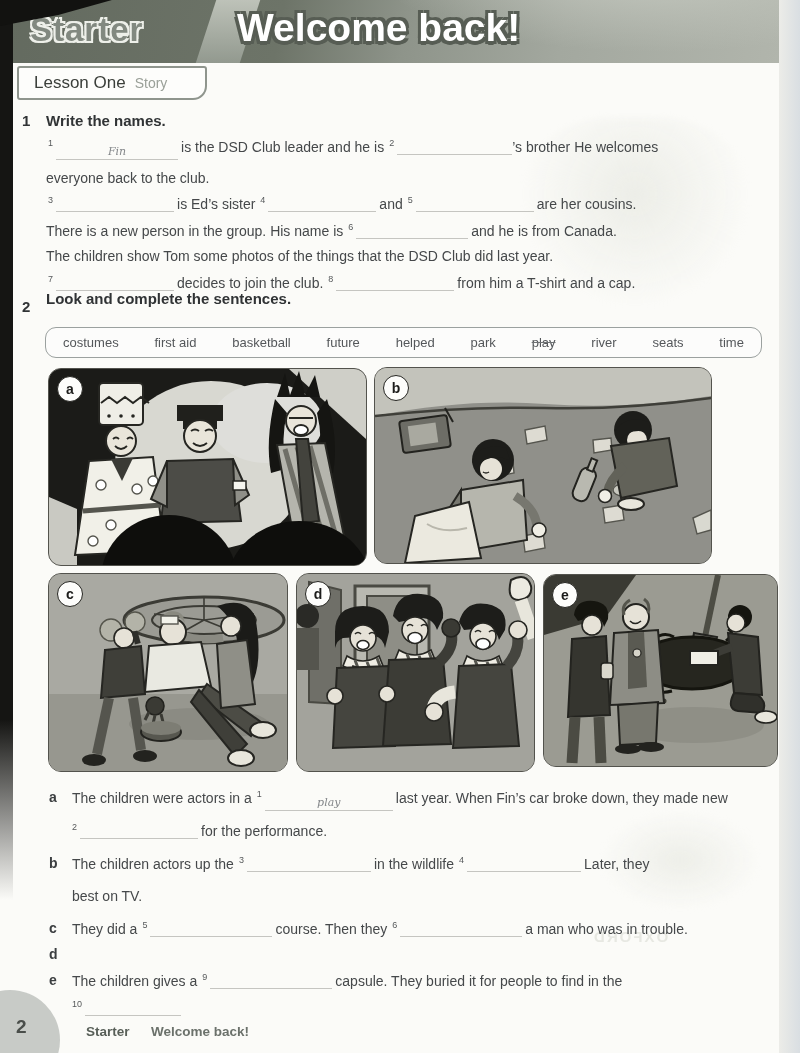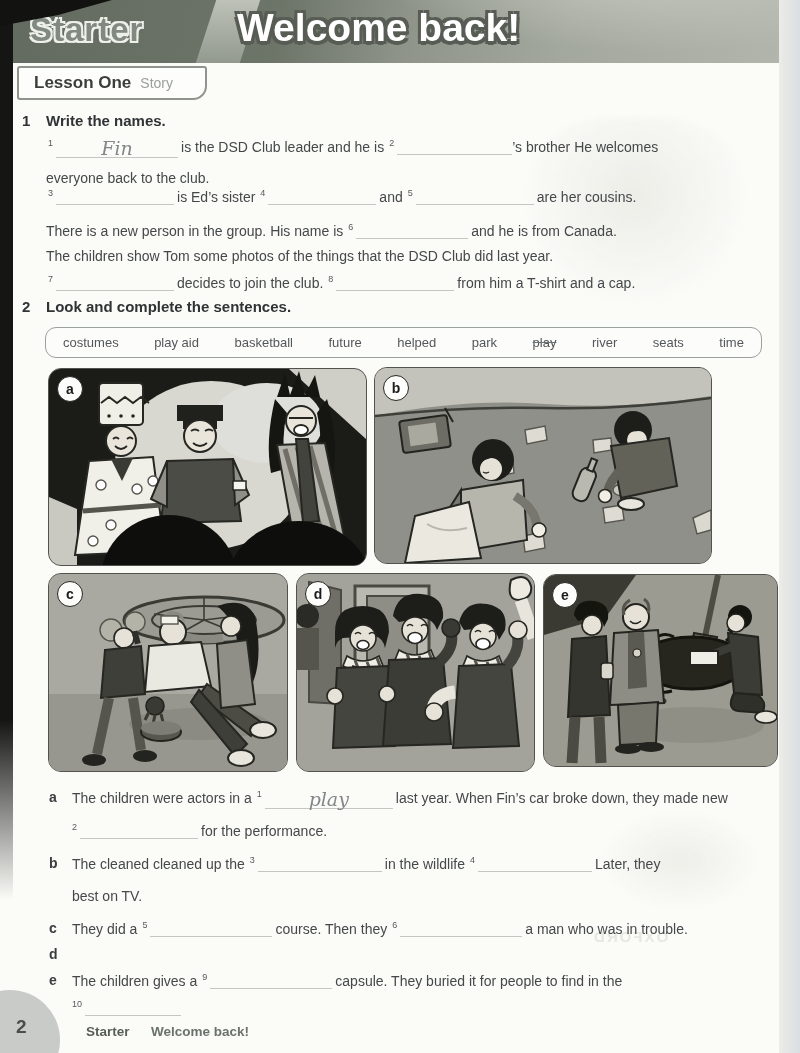--- a/index.html
+++ b/index.html
@@ -25,32 +25,32 @@
           background:radial-gradient(ellipse at 72% -45%,#c3c7be 0%,rgba(195,199,190,0) 62%);}
   .swoosh{position:absolute;left:206px;top:0;width:44px;height:63px;transform:skewX(-18deg);
           background:linear-gradient(180deg,#ccd0c7,#99a096);opacity:.85;}
   .unit-label{position:absolute;left:30px;top:11px;font-size:33px;font-weight:bold;letter-spacing:1px;color:#828980;
           text-shadow:-2px -2px 0 #eef0ea,2px -2px 0 #eef0ea,-2px 2px 0 #eef0ea,2px 2px 0 #eef0ea;z-index:3;}
   .main-title{position:absolute;left:237px;top:6px;font-size:39px;font-weight:bold;color:#ffffff;z-index:3;
           text-shadow:-3px -3px 0 #575d54,3px -3px 0 #575d54,-3px 3px 0 #575d54,3px 3px 0 #575d54,0 4px 0 #575d54;}
   .lesson-tab{position:absolute;left:17px;top:66px;width:190px;height:34px;background:#fdfdfb;
           border:2px solid #8f958d;border-radius:3px 3px 14px 3px;display:flex;align-items:center;
           gap:9px;padding-left:15px;box-sizing:border-box;z-index:4;}
-  .lesson-name{font-weight:bold;font-size:17px;color:#3b3f3a;}
+  .lesson-name{font-weight:normal;font-size:17px;color:#3b3f3a;}
   .lesson-type{font-size:14px;color:#9aa098;}
   
   .exnum{position:absolute;left:22px;font-size:15px;font-weight:bold;color:#303335;}
   .exins{position:absolute;left:46px;font-size:15px;font-weight:bold;color:#303335;}
   .l{position:absolute;left:46px;font-size:14px;color:#45484a;white-space:nowrap;}
   .sp{font-size:9px;vertical-align:6px;color:#56595b;margin:0 3px 0 2px;}
   .sg{margin:16px 3px;}
   .tight{margin-left:0;}
   .blank{display:inline-block;border-bottom:1.4px solid #c5c5c1;height:15px;text-align:center;
          vertical-align:-3px;line-height:13px;}
-  .ans{font-family:"DejaVu Serif",serif;font-style:italic;font-size:19px;color:#84878a;margin-top:40px;}
+  .ans{font-family:"DejaVu Serif",serif;font-style:italic;font-size:11px;color:#84878a;margin-top:40px;}
   
   .wordbox{position:absolute;left:45px;top:327px;width:717px;height:31px;border:1.6px solid #9ba19f;
            border-radius:11px;display:flex;align-items:center;justify-content:space-between;
            padding:0 17px;box-sizing:border-box;background:rgba(255,255,255,.4);}
   .word{font-size:13px;color:#54575a;}
   .struck{text-decoration:line-through;text-decoration-color:#6f7274;}
   
   .photo{position:absolute;border:1px solid #53534d;border-radius:13px;overflow:hidden;background:#9a9a94;}
   .photo svg{display:block;width:100%;height:100%;}
   .badge{position:absolute;left:8px;top:7px;width:24px;height:24px;border-radius:50%;background:#fdfdfb;
@@ -86,37 +86,37 @@
     <span class="lesson-type">Story</span>
   </div>
 
   <span class="exnum" style="top:112px">1</span>
   <span class="exins" style="top:112px">Write the names.</span>
 
   <div class="l" style="top:138px">
     <span class="sp">1</span><span class="blank" style="width:122px"><span class="ans">Fin</span></span><span class="sg">is the DSD Club leader and he is</span><span class="sp">2</span><span class="blank" style="width:115px"><span class="ans"></span></span><span class="sg tight">’s brother He welcomes</span>
   </div>
   <div class="l" style="top:170px">everyone back to the club.</div>
-  <div class="l" style="top:188px">
+  <div class="l" style="top:195px">
     <span class="sp">3</span><span class="blank" style="width:118px"><span class="ans"></span></span><span class="sg">is Ed’s sister</span><span class="sp">4</span><span class="blank" style="width:108px"><span class="ans"></span></span><span class="sg">and</span><span class="sp">5</span><span class="blank" style="width:118px"><span class="ans"></span></span><span class="sg">are her cousins.</span>
   </div>
   <div class="l" style="top:222px">
     <span class="sg tight">There is a new person in the group. His name is</span><span class="sp">6</span><span class="blank" style="width:112px"><span class="ans"></span></span><span class="sg">and he is from Canada.</span>
   </div>
   <div class="l" style="top:248px">The children show Tom some photos of the things that the DSD Club did last year.</div>
   <div class="l" style="top:274px">
     <span class="sp">7</span><span class="blank" style="width:118px"><span class="ans"></span></span><span class="sg">decides to join the club.</span><span class="sp">8</span><span class="blank" style="width:118px"><span class="ans"></span></span><span class="sg">from him a T-shirt and a cap.</span>
   </div>
 
   <span class="exnum" style="top:298px">2</span>
-  <span class="exins" style="top:298px">Look and complete the sentences.</span>
+  <span class="exins" style="top:290px">Look and complete the sentences.</span>
 
   <div class="wordbox">
     <span class="word">costumes</span>
-    <span class="word">play aid</span>
+    <span class="word">first aid</span>
     <span class="word">basketball</span>
     <span class="word">future</span>
     <span class="word">helped</span>
     <span class="word">park</span>
     <span class="word struck">play</span>
     <span class="word">river</span>
     <span class="word">seats</span>
     <span class="word">time</span>
   </div>
 
@@ -337,21 +337,21 @@
   <span class="sl" style="top:789px">a</span>
   <div class="st" style="top:789px">
     <span class="sg tight">The children were actors in a</span><span class="sp">1</span><span class="blank" style="width:128px"><span class="ans">play</span></span><span class="sg">last year. When Fin’s car broke down, they made new</span>
   </div>
   <div class="st" style="top:822px">
     <span class="sp tight">2</span><span class="blank" style="width:118px"><span class="ans"></span></span><span class="sg">for the performance.</span>
   </div>
 
   <span class="sl" style="top:855px">b</span>
   <div class="st" style="top:855px">
-    <span class="sg tight">The cleaned cleaned up the</span><span class="sp">3</span><span class="blank" style="width:124px"><span class="ans"></span></span><span class="sg">in the wildlife</span><span class="sp">4</span><span class="blank" style="width:114px"><span class="ans"></span></span><span class="sg">Later, they</span>
+    <span class="sg tight">The children actors up the</span><span class="sp">3</span><span class="blank" style="width:124px"><span class="ans"></span></span><span class="sg">in the wildlife</span><span class="sp">4</span><span class="blank" style="width:114px"><span class="ans"></span></span><span class="sg">Later, they</span>
   </div>
   <div class="st" style="top:888px">best on TV.</div>
 
   <span class="sl" style="top:920px">c</span>
   <div class="st" style="top:920px">
     <span class="sg tight">They did a</span><span class="sp">5</span><span class="blank" style="width:122px"><span class="ans"></span></span><span class="sg">course. Then they</span><span class="sp">6</span><span class="blank" style="width:122px"><span class="ans"></span></span><span class="sg">a man who was in trouble.</span>
   </div>
 
   <span class="sl" style="top:946px">d</span>
 

